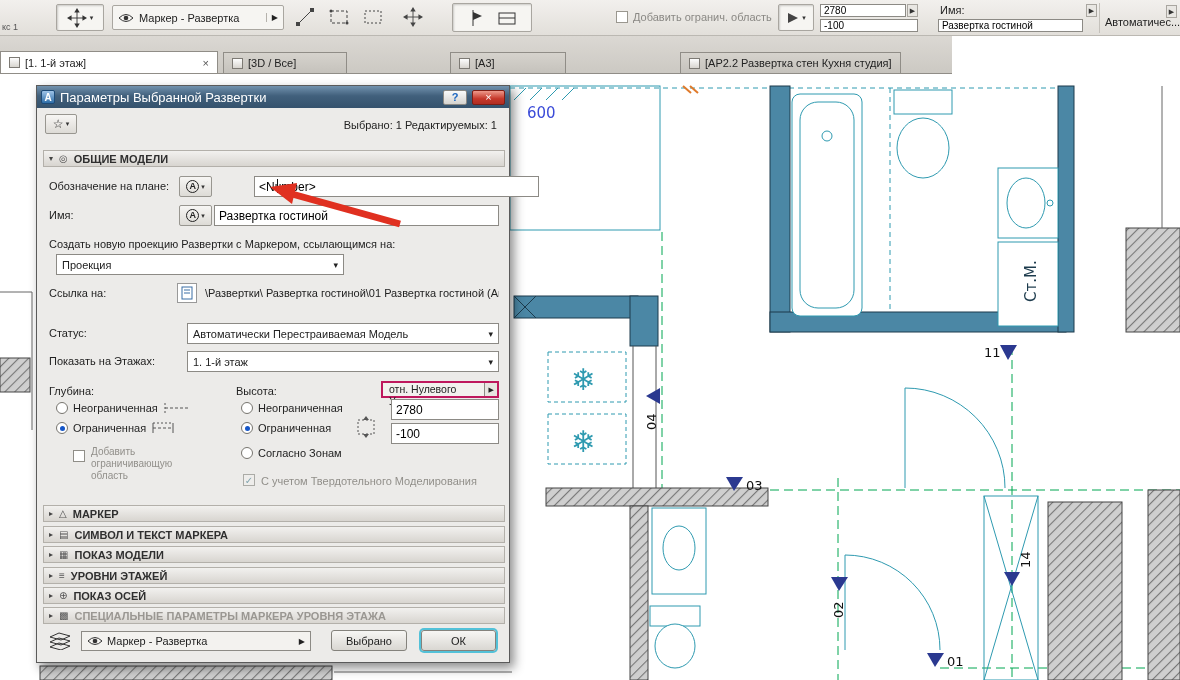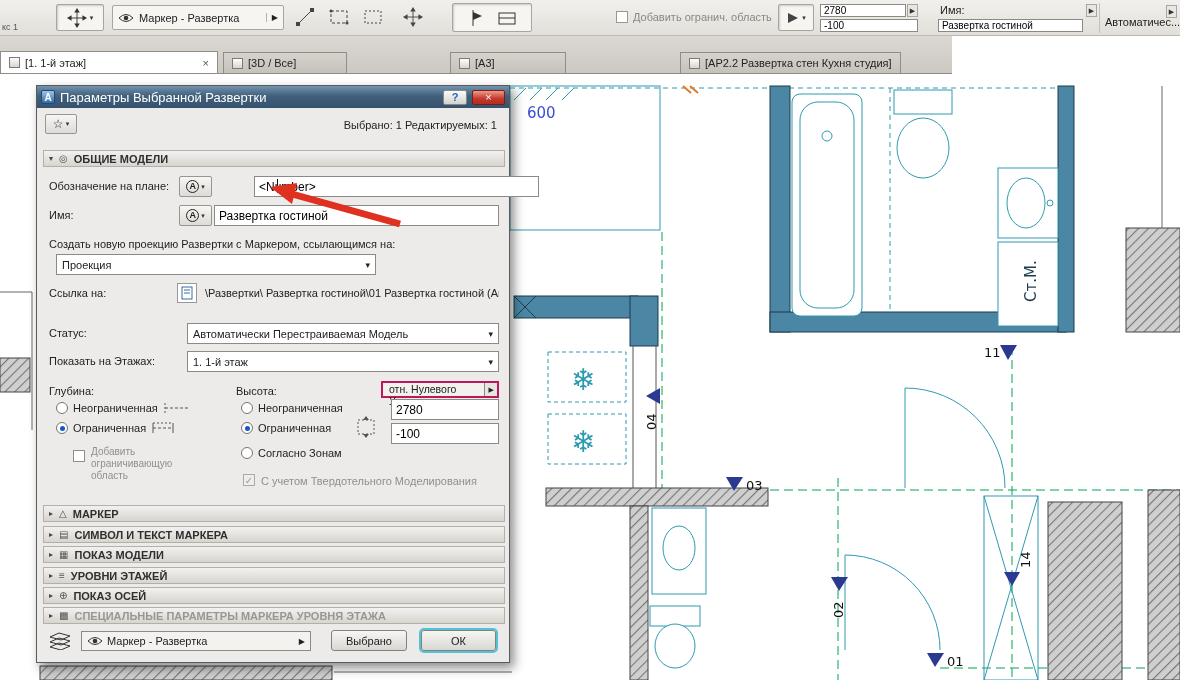--- a/index.html
+++ b/index.html
@@ -335,21 +335,21 @@
   <span class="caret-line" style="left:240px;top:93px"></span>
 
   <span class="lbl" style="left:12px;top:123px">Имя:</span>
   <div class="iconbtn btnface" style="left:142px;top:119px">
     <span class="circleA">A</span>
     <span class="tiny-caret">▾</span>
   </div>
   <input class="txt" style="left: 177px; top: 119px; width: 285px;" value="Развертка гостиной">
 
   <span class="lbl" style="left:12px;top:152px">Создать новую проекцию Развертки с Маркером, ссылающимся на:</span>
-  <div class="combo" style="left:19px;top:168px;width:320px">
+  <div class="combo" style="left:19px;top:168px;width:288px">
     <span>Проекция</span>
     <span class="combo-arrow">▾</span>
   </div>
 
   <span class="lbl" style="left:12px;top:201px">Ссылка на:</span>
   <div class="abs" style="left:140px;top:197px;width:20px;height:20px;border:1px solid #999;background:#fff;display:flex;align-items:center;justify-content:center">
     <svg width="14" height="16">
         <rect x="2" y="2" width="10" height="12" fill="none" stroke="#3a6ea5"></rect>
         <line x1="4" y1="5" x2="10" y2="5" stroke="#3a6ea5"></line>
         <line x1="4" y1="8" x2="10" y2="8" stroke="#3a6ea5"></line>

